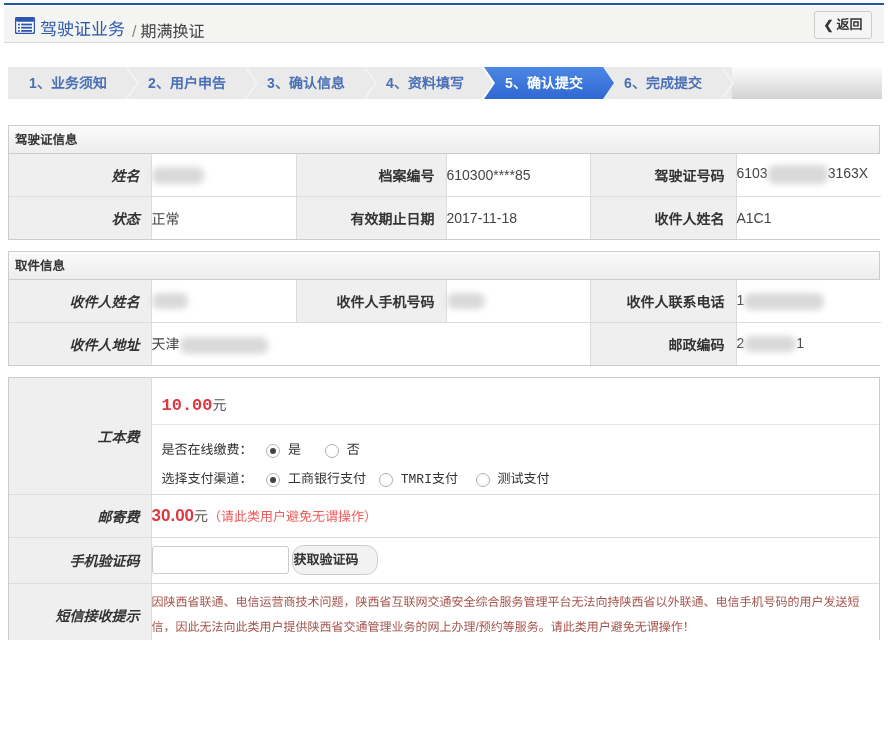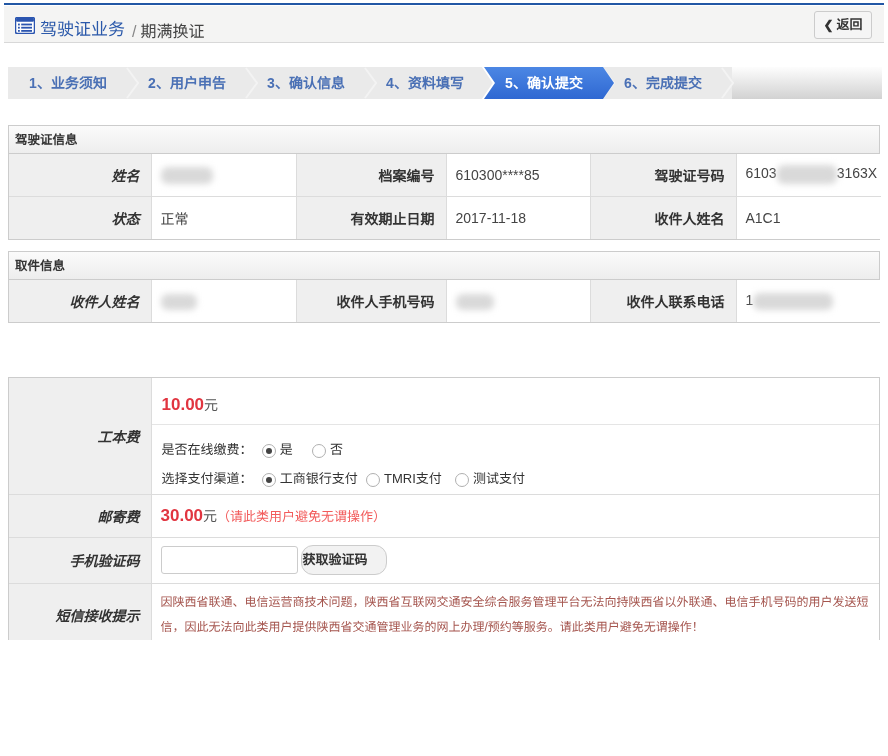--- a/index.html
+++ b/index.html
@@ -26,21 +26,21 @@
 
 .sec { position:absolute; left:8px; width:872px; border:1px solid #ccc; background:#fff; }
 .sec .shead { height:28px; line-height:28px; background:linear-gradient(#fbfbfb,#ededed); border-bottom:1px solid #ccc; padding-left:6px; font-size:12.5px; font-weight:bold; color:#333; }
 table.grid { width:100%; border-collapse:collapse; table-layout:fixed; }
 table.grid td { border:1px solid #dcdcdc; height:42px; font-size:14px; vertical-align:middle; }
 table.grid tr td:first-child { border-left:none;font-style:italic; }
 table.grid tr td:last-child { border-right:none;margin-left:37px; }
 table.grid tr:first-child td { border-top:none; }
 table.grid tr:last-child td { border-bottom:none; }
 td.lab { background:#efefef; text-align:right; padding-right:11px; font-weight:bold; color:#333; font-size:13px; }
-td.val { background:#fff; text-align:left; padding-left:9px; color:#444; }
+td.val { background:#fff; text-align:left; color:#444; }
 .blur { display:inline-block; vertical-align:middle; background:#d9d9d9; border-radius:7px; filter:blur(3px); }
 
 #sec1 { top:125px; }
 #sec2 { top:251px; }
 #sec3 { top:377px; }
 #sec3 .shead { height:27px; line-height:27px; }
 
 
 #sec3 td.lab { width:142px; }
 .fee-big { font-size:17px; font-weight:bold; color:#e13540; }
@@ -156,30 +156,36 @@
         </colgroup>
       <tbody>
           <tr>
         <td class="lab">收件人姓名</td>
         <td class="val"><span class="blur" style="width:36px;height:16px;"></span></td>
         <td class="lab">收件人手机号码</td>
         <td class="val"><span class="blur" style="width:38px;height:16px;"></span></td>
         <td class="lab">收件人联系电话</td>
         <td class="val">1<span class="blur" style="width:80px;height:17px;"></span></td>
       </tr>
+      <tr>
+        <td class="lab" style="height:43px;">收件人地址</td>
+        <td class="val" colspan="3">天津<span class="blur" style="width:88px;height:17px;"></span></td>
+        <td class="lab">邮政编码</td>
+        <td class="val">2<span class="blur" style="width:52px;height:16px;"></span>1</td>
+      </tr>
     </tbody>
       </table>
   </div>
 
   <div class="sec" id="sec3">
     <table class="grid">
       <tbody>
           <tr>
         <td class="lab" style="height:116px;">工本费</td>
-        <td class="val" style="padding:0;">
+        <td class="val" style="padding:0;font-family:Liberation Mono, monospace;">
           <div style="padding:10px 0 9px 10px; border-bottom:1px solid #e5e5e5;">
             <span class="fee-big">10.00</span><span class="yuan">元</span>
           </div>
           <div class="payrow" style="padding:14px 0 0 10px;">是否在线缴费：
             <span style="margin-left:6px;"><span class="radio on"></span> 是</span>
             <span style="margin-left:16px;"><span class="radio"></span> 否</span>
           </div>
           <div class="payrow" style="padding:10px 0 0 10px;">选择支付渠道：
             <span style="margin-left:6px;"><span class="radio on"></span> 工商银行支付</span>
             <span style="margin-left:5px;"><span class="radio"></span> TMRI支付</span>

